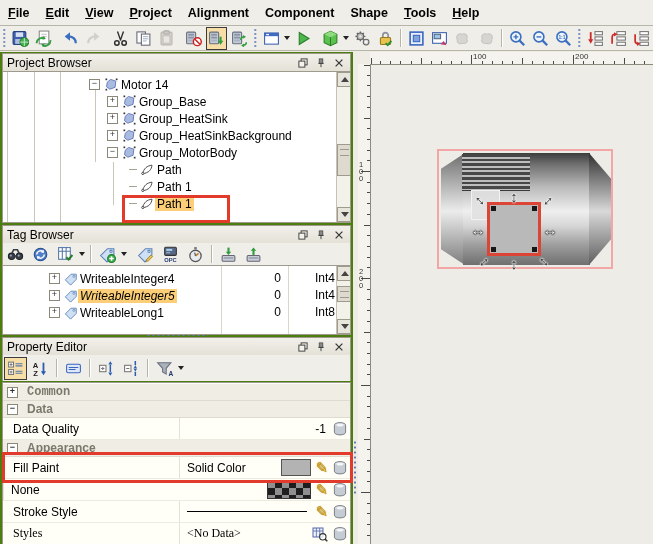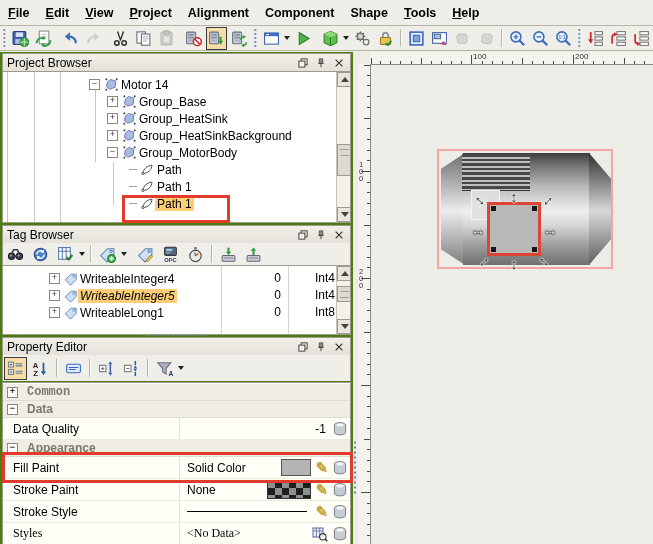--- a/index.html
+++ b/index.html
@@ -805,21 +805,20 @@
             <span style="order: 3;">
               <svg width="16" height="16" viewBox="0 0 16 16" xmlns="http://www.w3.org/2000/svg">
                 <ellipse cx="8" cy="4.2" rx="5.6" ry="2.6" fill="#e3e7ec" stroke="#7a8088"></ellipse>
                 <path d="M2.4 4.2v7c0 1.5 2.5 2.7 5.6 2.7s5.6-1.2 5.6-2.7v-7" fill="#c6ccd4" stroke="#7a8088"></path>
                 <ellipse cx="8" cy="4.2" rx="3.2" ry="1.3" fill="#f4f6f8"></ellipse>
               </svg>
             </span>
           </div>
         </div>
         <div class="prop-row prop-item" style="top: 96px; height: 22px;">
-          <div class="prop-name">Stroke Paint</div>
           <div class="prop-val" style="padding-right: 4px;">
             <div>None</div>
             <div class="spacer"></div>
             <div class="swatch-checker"></div>
             <div class="pencil">✎</div>
             <span style="order: 3;">
               <svg width="16" height="16" viewBox="0 0 16 16" xmlns="http://www.w3.org/2000/svg">
                 <ellipse cx="8" cy="4.2" rx="5.6" ry="2.6" fill="#e3e7ec" stroke="#7a8088"></ellipse>
                 <path d="M2.4 4.2v7c0 1.5 2.5 2.7 5.6 2.7s5.6-1.2 5.6-2.7v-7" fill="#c6ccd4" stroke="#7a8088"></path>
                 <ellipse cx="8" cy="4.2" rx="3.2" ry="1.3" fill="#f4f6f8"></ellipse>

